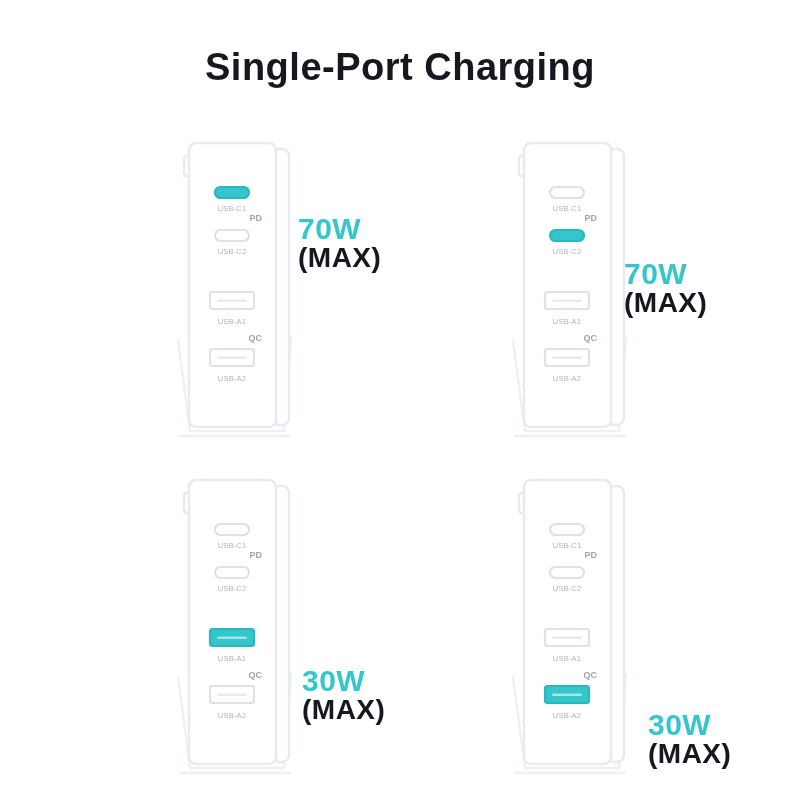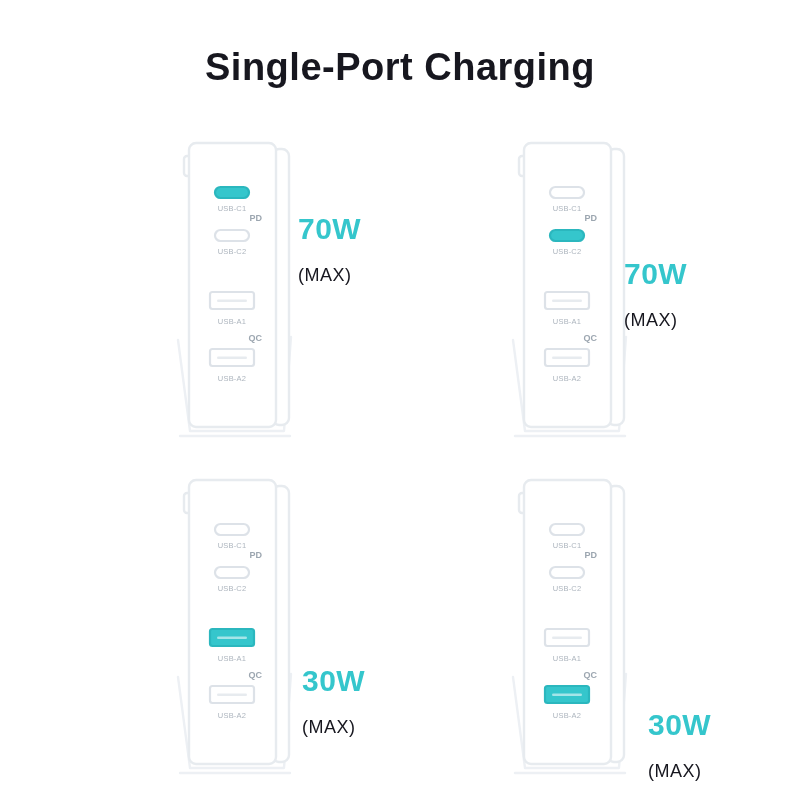--- a/index.html
+++ b/index.html
@@ -10,21 +10,21 @@
   .title {
     position:absolute; top:46px; left:0; width:100%;
     text-align:center; font-size:38px; font-weight:800;
     color:var(--ink, #17171F); letter-spacing:0.5px;
   }
 
   .panel { position:absolute; width:130px; height:312px; }
 
   .watt { position:absolute; line-height:1; z-index:2; }
   .watt-num { font-size:30px; font-weight:800; color:var(--accent, #35C6CC); letter-spacing:0.5px;margin-top:33px; }
-  .watt-max { font-size:18px; font-weight:400; color:var(--ink, #17171F); margin-top:22px; letter-spacing:0.5px; }
+  .watt-max { font-size:28px; font-weight:700; color:var(--ink, #17171F); margin-top:0; letter-spacing:0.5px; }
 
   svg text { font-family:"Liberation Sans", sans-serif; }
   .plabel { font-size:7.5px; fill:#ADB5BE; letter-spacing:0.2px; }
   .glabel { font-size:9px; fill:#9CA6B0; font-weight:bold; }
 
   .body-line { fill:#FFFFFF; stroke:#E7EBEF; stroke-width:2.4; }
   .stand-line { fill:none; stroke:#EDF0F4; stroke-width:2.4; stroke-linecap:round; stroke-linejoin:round; }
 
   g[data-port] .pshape { fill:#FFFFFF; stroke:#DDE2E8; stroke-width:2.2; }
   g[data-port].on .pshape { fill:var(--accent, #35C6CC); stroke:var(--accent-stroke, #2BB7BE); }

